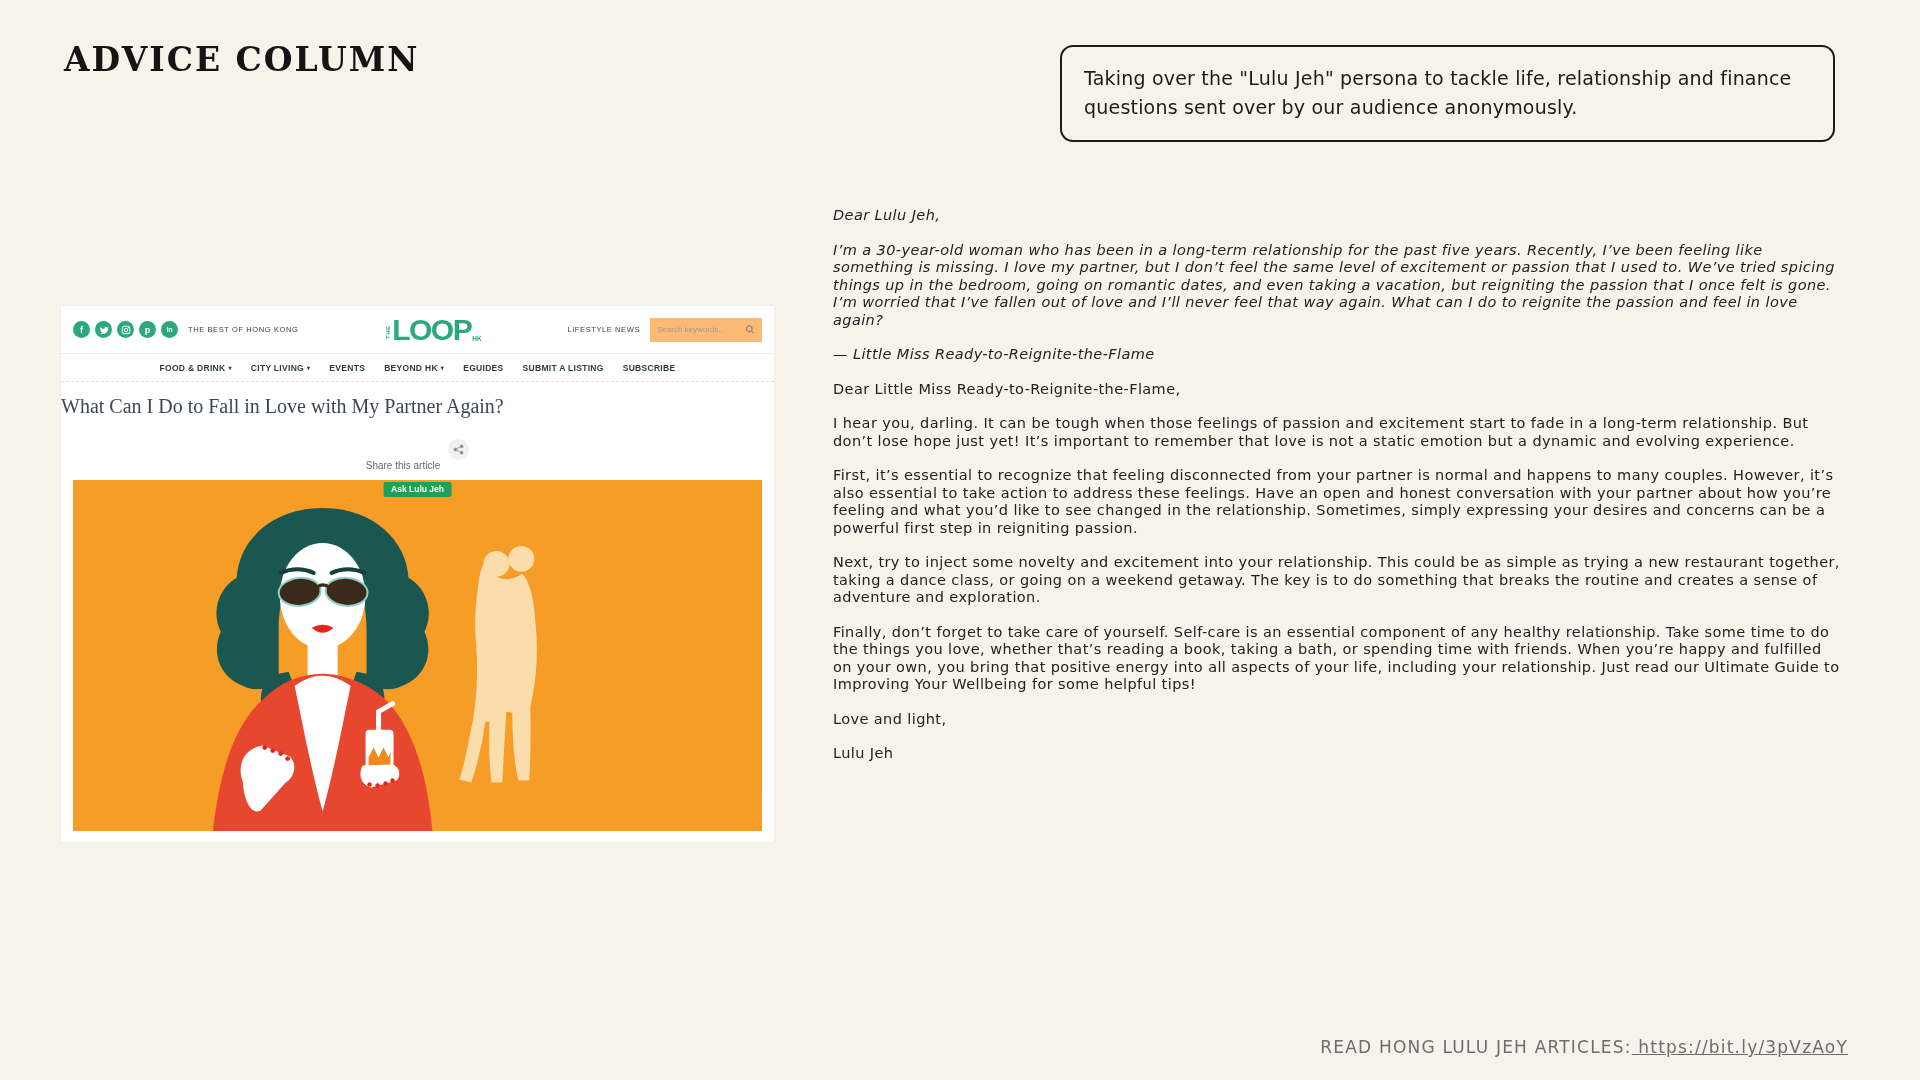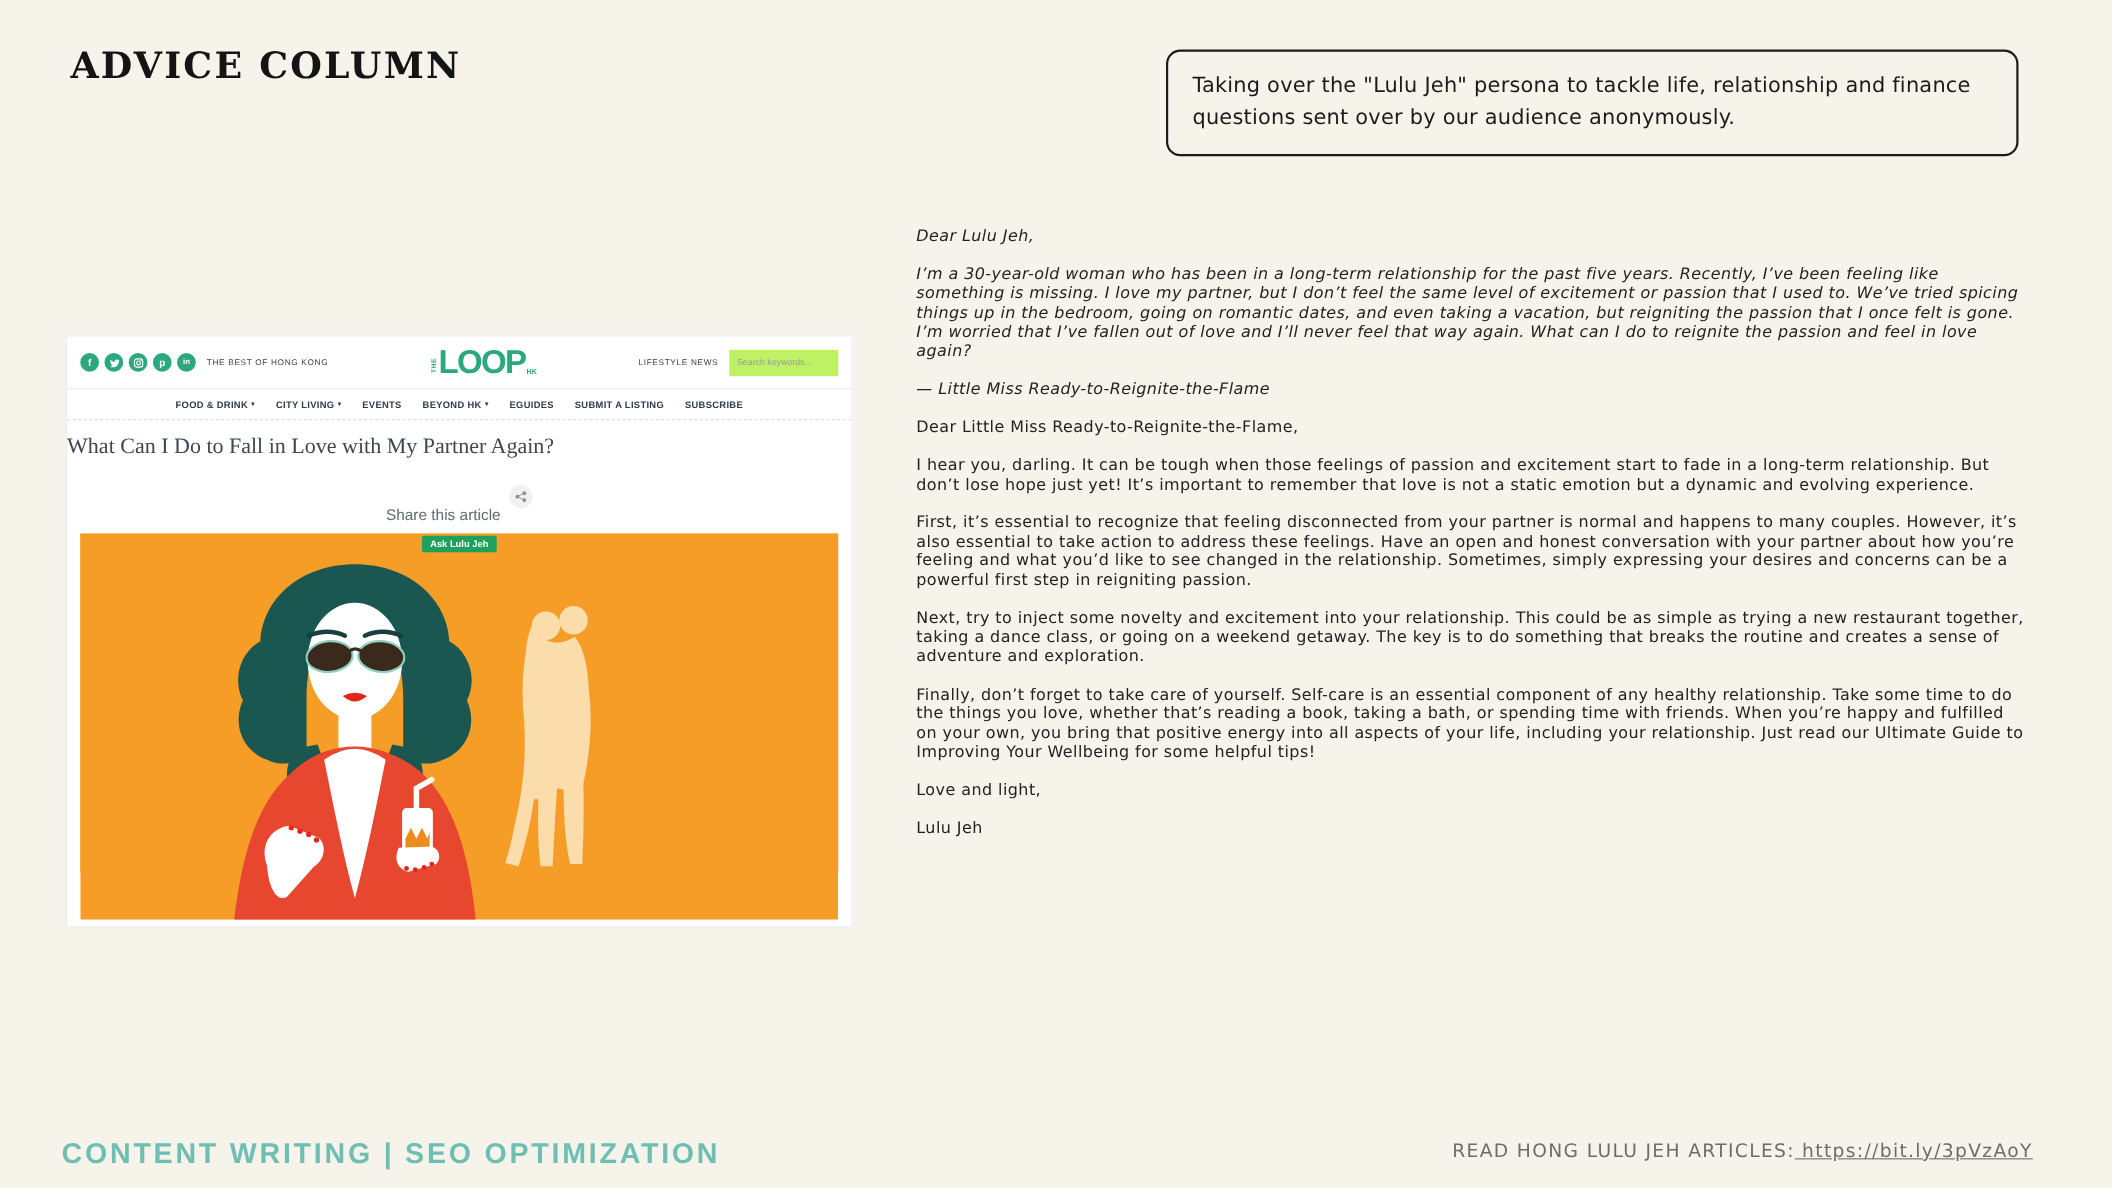--- a/index.html
+++ b/index.html
@@ -44,21 +44,21 @@
   }
   .soc svg { width:10px; height:10px; fill:#fff; }
   .tagline { font-size:7.5px; letter-spacing:0.6px; color:#3c3c3c; margin-left:10px; white-space:nowrap; }
   .logo-wrap { flex:1; display:flex; justify-content:center; align-items:center; }
   .logo { display:flex; align-items:flex-start; color:#2BA87D;justify-content:center; }
   .logo .the { font-size:6px; font-weight:bold; transform:rotate(-90deg) translateX(-4px); width:8px; letter-spacing:0.5px; margin-top:12px; }
   .logo .main { font-size:30px; font-weight:800; letter-spacing:-1.5px; line-height:28px; }
   .logo .hk { font-size:6.5px; font-weight:bold; align-self:flex-end; margin-left:1px; margin-bottom:2px; }
   .section-label { font-size:7.5px; letter-spacing:0.6px; color:#3c3c3c; margin-right:10px; white-space:nowrap; }
   .search-box {
-    width:99px; height:24px; background:#bef264; display:flex; align-items:center;
+    width:112px; height:24px; background:#fdba74; display:flex; align-items:center;
     padding:0 7px; gap:6px;
   }
   .search-box input {
     border:0; background:transparent; outline:none; width:82px;
     font-size:8px; color:#555; font-family:"Liberation Sans",sans-serif;
   }
   .search-box input::placeholder { color:#9a9a9a; }
   .search-box svg { width:11px; height:11px; stroke:#8a8a8a; fill:none; stroke-width:1.6; }
 
   .site-nav {
@@ -72,21 +72,21 @@
   .nav-item .chev { font-size:6px; color:#2E3A4A; line-height:1; }
 
   .article-title {
     margin-top:13px; 
     font-family:"Liberation Serif",serif; font-weight:500;
     font-size:20px; color:#3d4752;
   }
   .share-row {
     margin-top:9px; display:flex; align-items:center; justify-content:center; gap:8px;
   }
-  .share-label { font-size:14px; color:#5f6a72;margin-top:33px; }
+  .share-label { font-size:10px; color:#5f6a72;margin-top:33px; }
   .share-btn {
     width:21px; height:21px; border-radius:50%; background:#f1f1f1;
     display:flex; align-items:center; justify-content:center; cursor:pointer;
   }
   .share-btn svg { width:11px; height:11px; stroke:#8a9096; fill:#8a9096; stroke-width:1; }
 
   .hero { position:relative; width:689px; height:308px; margin:9px auto 0; background:#F59D26; }
   .hero-badge {
     position:absolute; top:2px; left:50%; transform:translateX(-50%);
     background:#1FA05C; color:#fff; font-size:8.5px; font-weight:bold;
@@ -271,18 +271,17 @@
     <p class="q">— Little Miss Ready-to-Reignite-the-Flame</p>
     <p>Dear Little Miss Ready-to-Reignite-the-Flame,</p>
     <p>I hear you, darling. It can be tough when those feelings of passion and excitement start to fade in a long-term relationship. But don’t lose hope just yet! It’s important to remember that love is not a static emotion but a dynamic and evolving experience.</p>
     <p>First, it’s essential to recognize that feeling disconnected from your partner is normal and happens to many couples. However, it’s also essential to take action to address these feelings. Have an open and honest conversation with your partner about how you’re feeling and what you’d like to see changed in the relationship. Sometimes, simply expressing your desires and concerns can be a powerful first step in reigniting passion.</p>
     <p>Next, try to inject some novelty and excitement into your relationship. This could be as simple as trying a new restaurant together, taking a dance class, or going on a weekend getaway. The key is to do something that breaks the routine and creates a sense of adventure and exploration.</p>
     <p>Finally, don’t forget to take care of yourself. Self-care is an essential component of any healthy relationship. Take some time to do the things you love, whether that’s reading a book, taking a bath, or spending time with friends. When you’re happy and fulfilled on your own, you bring that positive energy into all aspects of your life, including your relationship. Just read our Ultimate Guide to Improving Your Wellbeing for some helpful tips!</p>
     <p>Love and light,</p>
     <p>Lulu Jeh</p>
   </div>
 
-  <div class="footer-left">CONTENT WRITING | SEO OPTIMIZATION</div>
   <div class="footer-right">
     <span>READ HONG LULU JEH ARTICLES:</span><span class="link"> https://bit.ly/3pVzAoY</span>
   </div>
 
 </div>
 
 </body></html>

